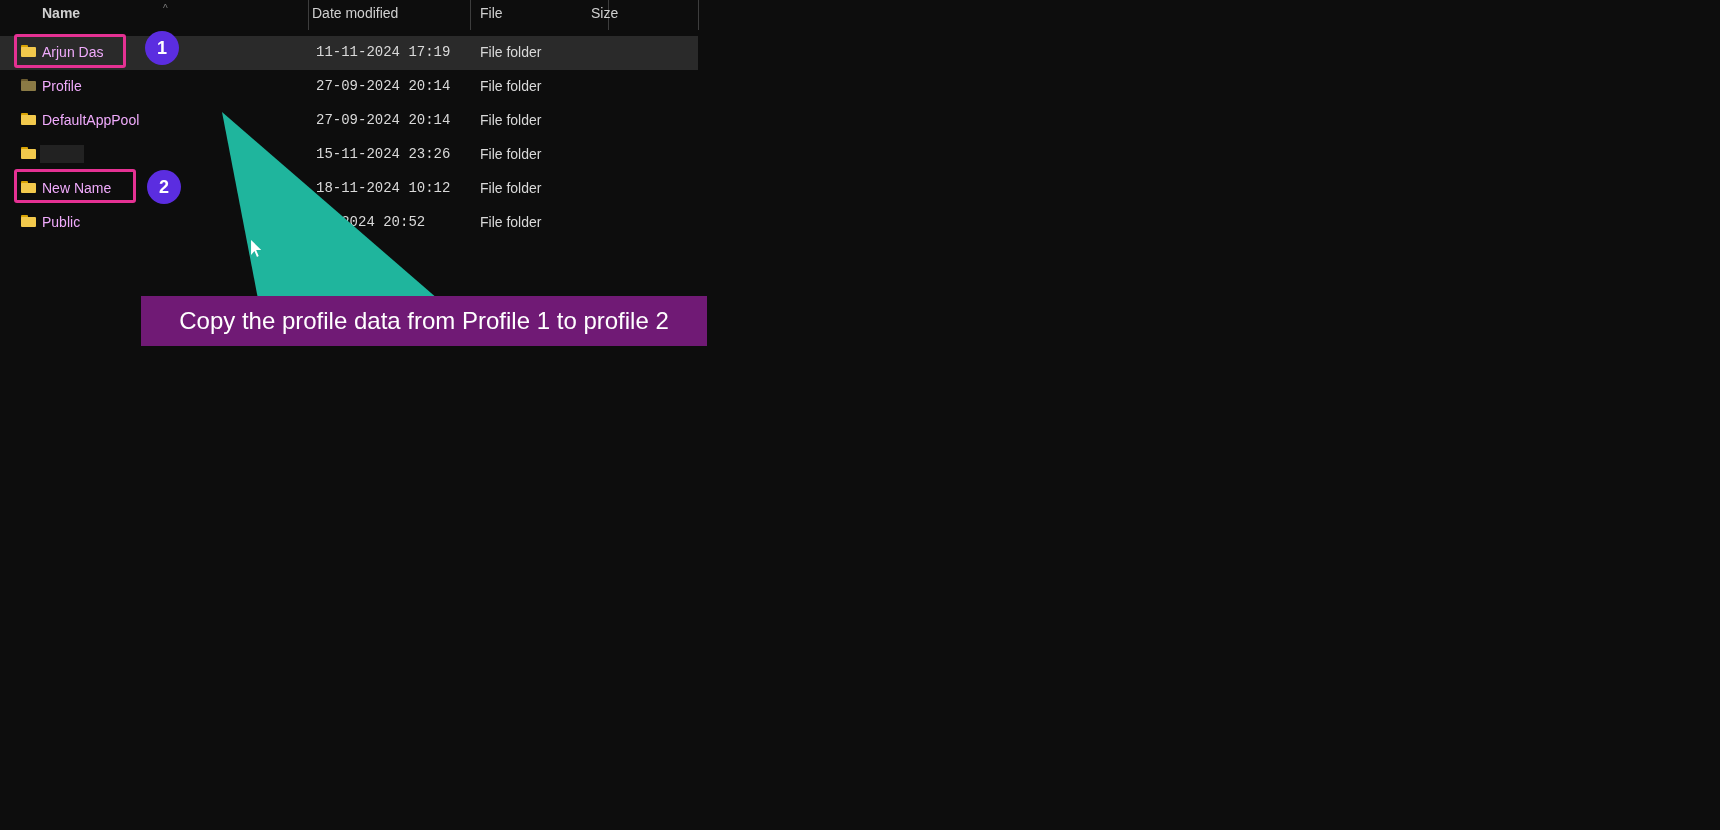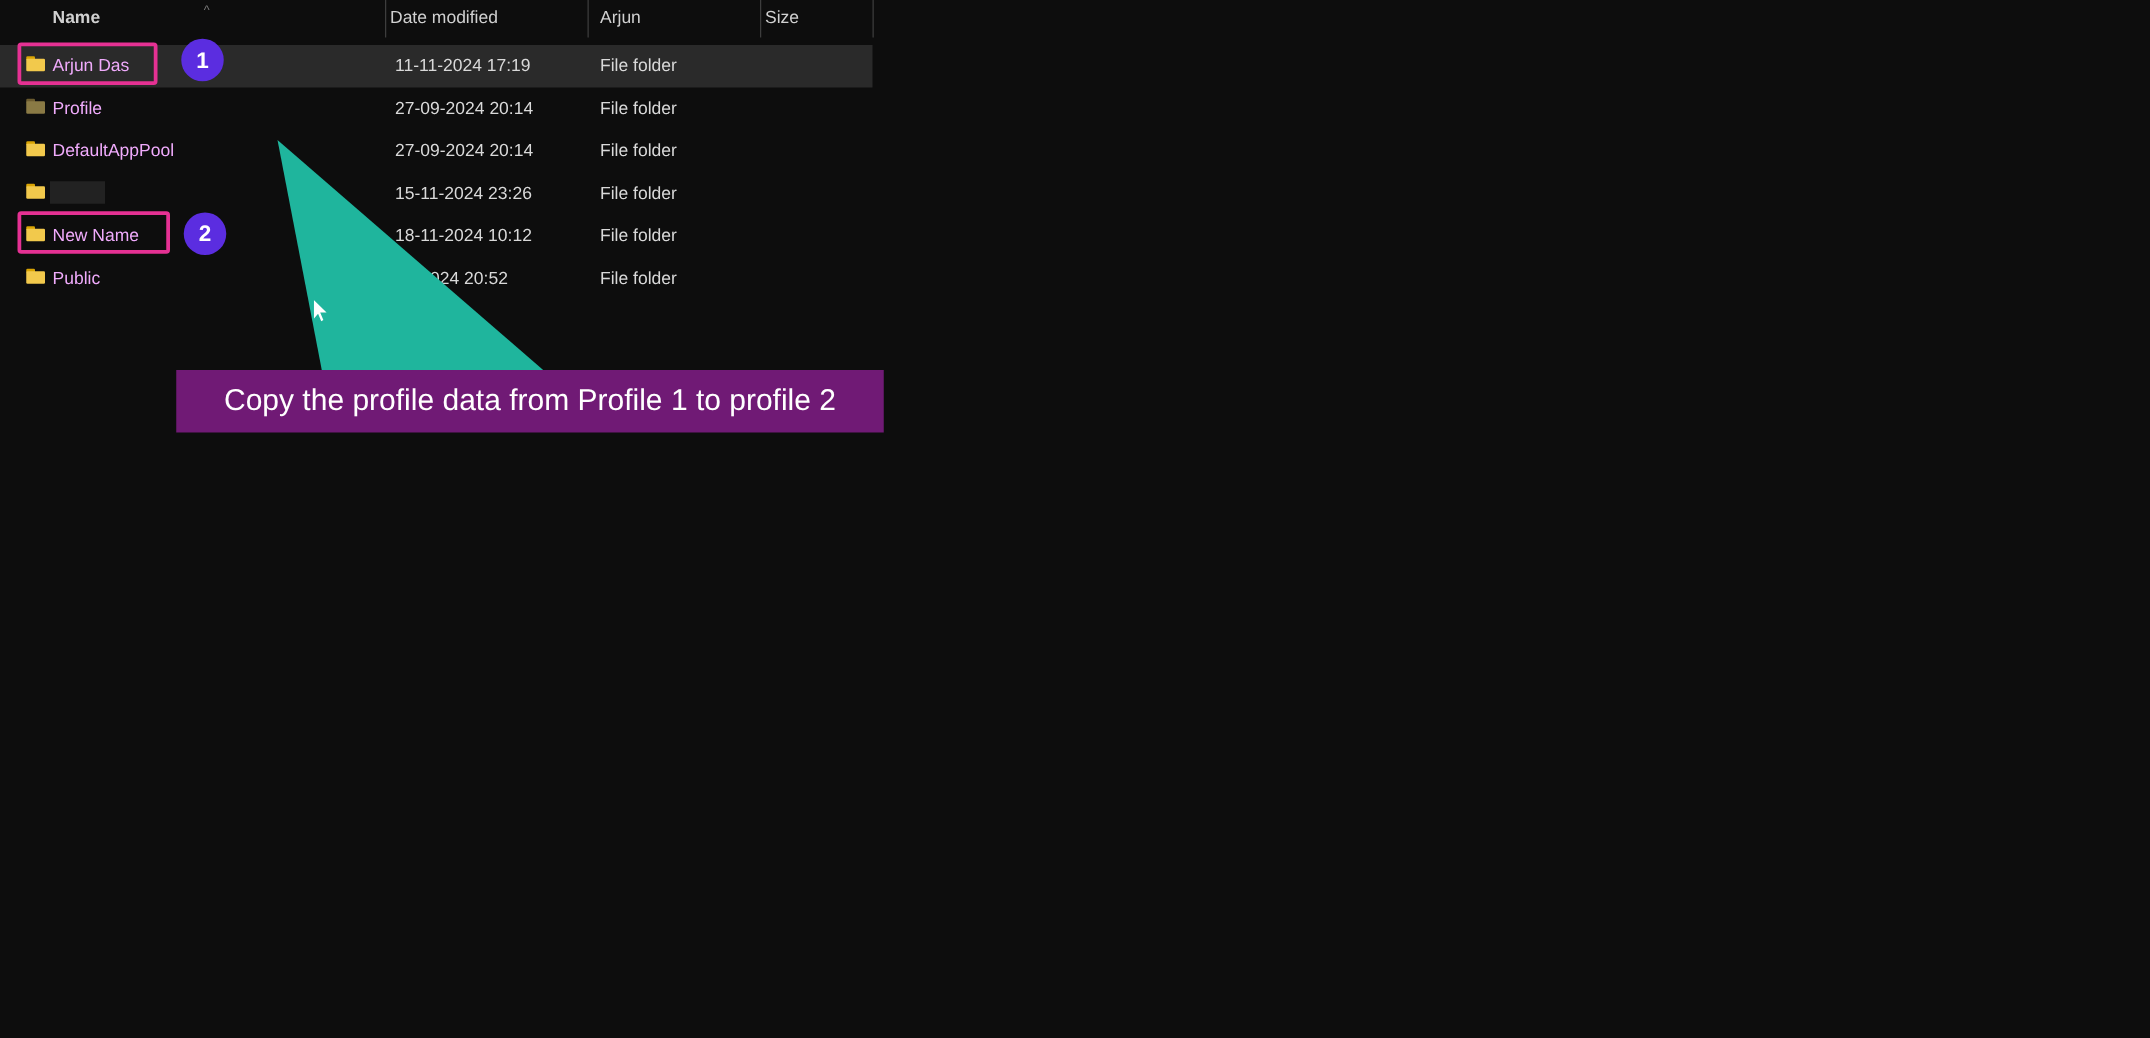--- a/index.html
+++ b/index.html
@@ -23,21 +23,21 @@
   }
   .col-header {
     position: absolute;
     top: 5px;
     color: #d0d0d0;
     font-size: 14px;
   }
   .col-header.name  { left: 42px; font-weight: bold; }
   .col-header.date  { left: 312px; }
   .col-header.type  { left: 480px; }
-  .col-header.size  { left: 612px; }
+  .col-header.size  { left: 591px; }
 
   .col-sep {
     position: absolute;
     top: 0;
     height: 30px;
     width: 1px;
     background: #3d3d3d;
   }
   .col-sep.s1 { left: 308px; }
   .col-sep.s2 { left: 470px; }
@@ -69,20 +69,21 @@
     position: absolute;
     left: 42px;
     top: 8px;
     color: #f0abfc;
   }
   .cell-date {
     position: absolute;
     left: 316px;
     top: 8px;
     color: #d9d9d9;
+    font-family: Liberation Mono, monospace;
   }
   .cell-type {
     position: absolute;
     left: 480px;
     top: 8px;
     color: #d9d9d9;
   }
 
   .folder-icon {
     position: absolute;
@@ -181,21 +182,21 @@
 </style>
 </head>
 <body>
 
 <div class="col-headers">
   <div class="col-header name">Name</div>
   <div class="sort-caret">^</div>
   <div class="col-sep s1"></div>
   <div class="col-header date">Date modified</div>
   <div class="col-sep s2"></div>
-  <div class="col-header type">Arjun</div>
+  <div class="col-header type">File</div>
   <div class="col-sep s3"></div>
   <div class="col-header size">Size</div>
   <div class="col-sep s4"></div>
 </div>
 
 <div class="rows" id="rows-container">
     <div class="row selected">
       <div class="folder-icon yellow">
         <div class="tab"></div>
         <div class="body"></div>

